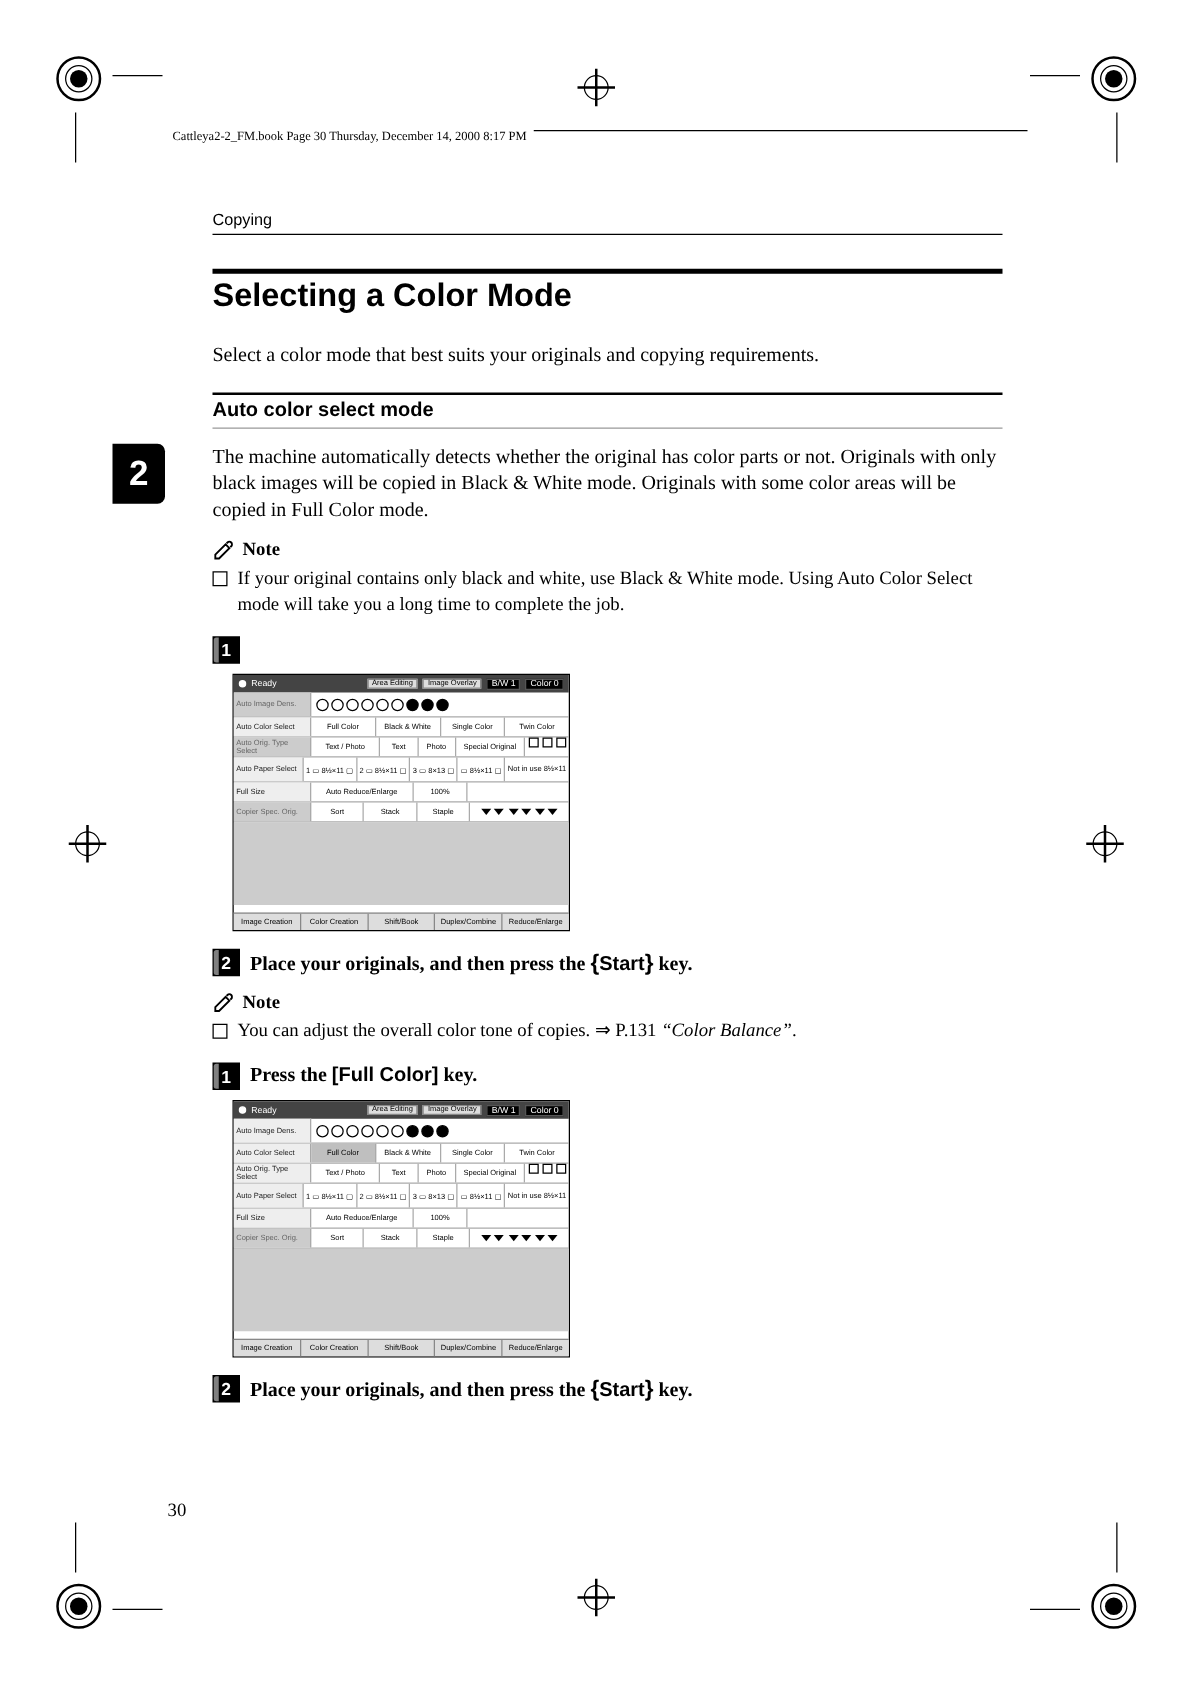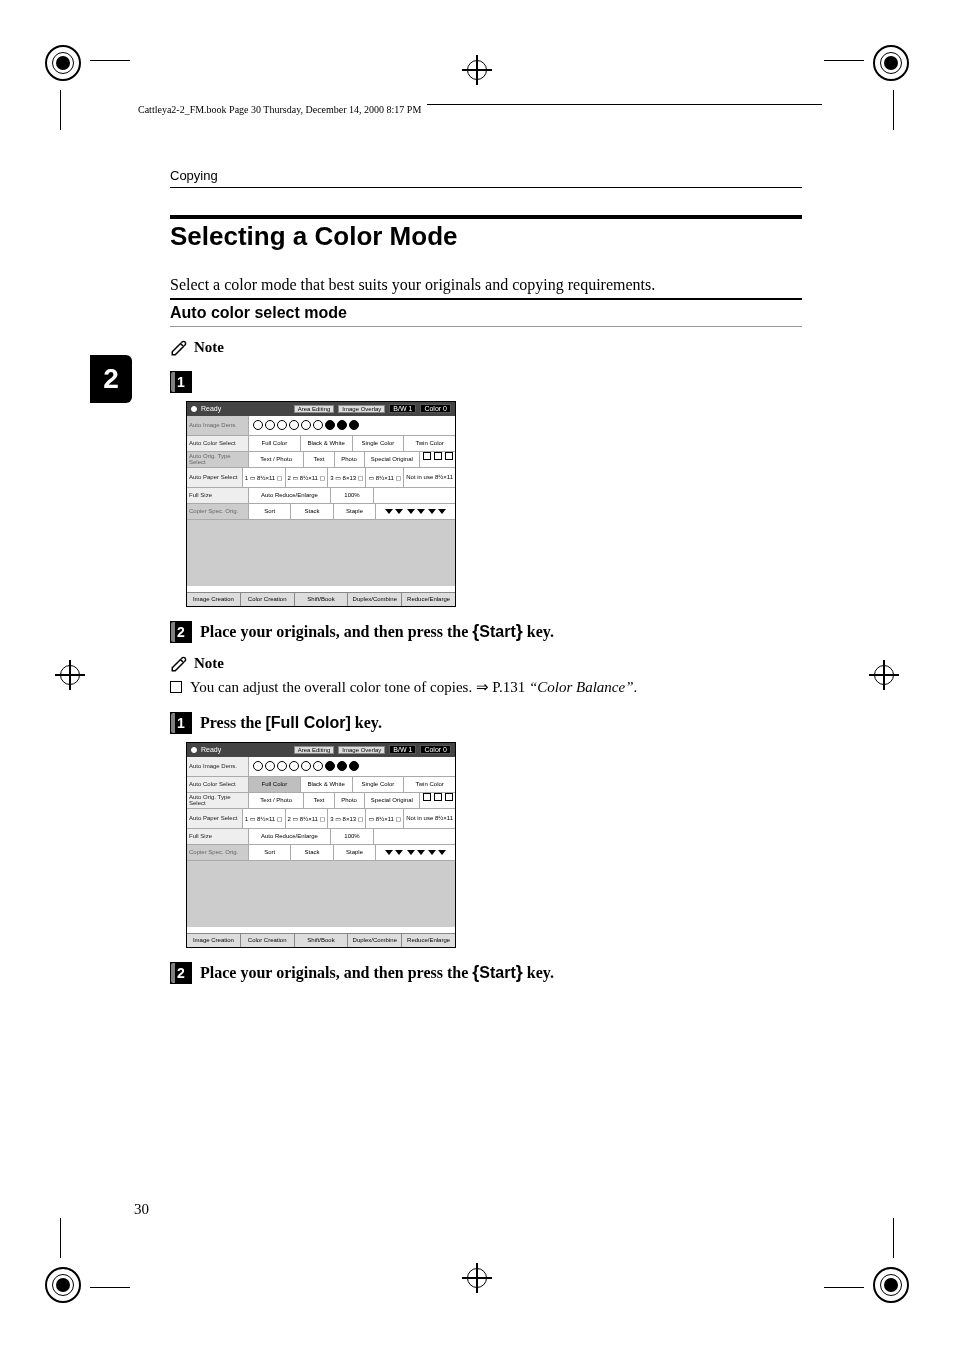--- a/index.html
+++ b/index.html
@@ -57,21 +57,21 @@
   
   .h2 { position:absolute; top:215px; left:170px; width:632px; }
   .h2-rule { height:4px; background:#000; }
   .h2-text { font-size:26px; font-weight:bold; font-family:sans-serif; margin-top:2px; }
 
   
   .body-area { position:absolute; top:268px; left:170px; width:632px; }
   .para { font-size:16px; line-height:1.35; margin-top:6px; }
 
   
-  .h3 { margin-top:2px; }
+  .h3 { margin-top:18px; }
   .h3-top { height:2px; background:#000; }
   .h3-text { font-size:16px; font-weight:bold; font-family:sans-serif; margin-top:4px; }
   .h3-bot { height:1px; background:#999; margin-top:4px; }
 
   
   .note-head { display:flex; align-items:center; gap:6px; font-weight:bold; font-size:15px; margin-top:12px; }
   .note-icon { width:18px; height:18px; }
   .note-item { display:flex; gap:8px; margin-top:4px; font-size:15px; line-height:1.4; }
   .note-item .bullet { width:12px; height:12px; border:1.5px solid #000; flex:0 0 auto; margin-top:4px; background:#fff; }
   .note-item .txt { flex:1; }
@@ -179,26 +179,31 @@
 </div>
 
 <div class="body-area">
   <div class="para">Select a color mode that best suits your originals and copying requirements.</div>
 
   <div class="h3">
     <div class="h3-top"></div>
     <div class="h3-text">Auto color select mode</div>
     <div class="h3-bot"></div>
   </div>
+  <div class="para" style="margin-top:12px;">The machine automatically detects whether the original has color parts or not. Originals with only black images will be copied in Black &amp; White mode. Originals with some color areas will be copied in Full Color mode.</div>
 
   <div class="note-head">
     <svg class="note-icon" viewBox="0 0 24 24">
         <path d="M3 17l11-11 4 4-11 11H3v-4z M15 5l1-1c1-1 3-1 4 0s1 3 0 4l-1 1" fill="none" stroke="#000" stroke-width="2"></path>
       </svg>
     <span>Note</span>
+  </div>
+  <div class="note-item">
+    <div class="bullet"></div>
+    <div class="txt">If your original contains only black and white, use Black &amp; White mode. Using Auto Color Select mode will take you a long time to complete the job.</div>
   </div>
 
   <div class="step">
     <div class="step-badge">
         <span>1</span>
       </div>
   </div>
 
   <div class="panel">
     <div class="panel-top">

